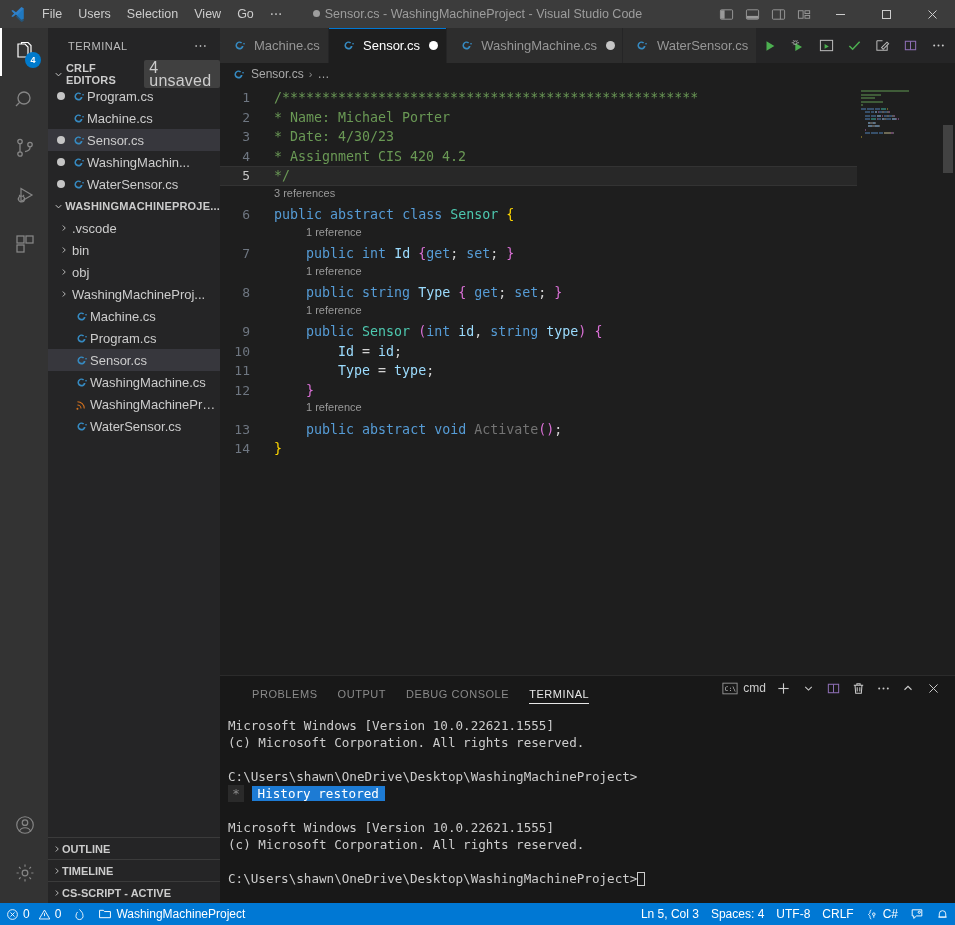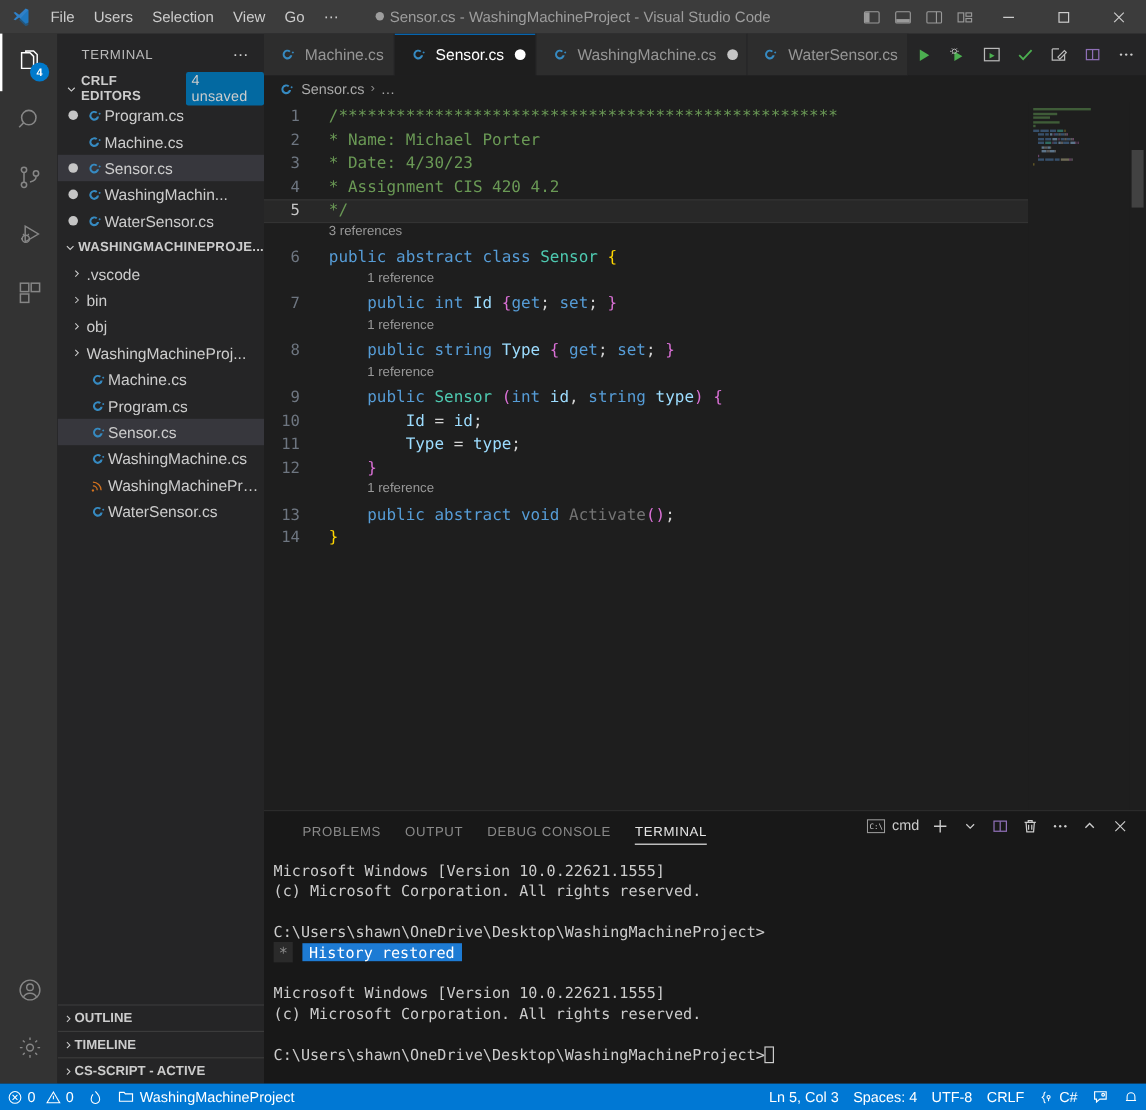--- a/index.html
+++ b/index.html
@@ -66,22 +66,22 @@
     font-size: 11px; letter-spacing: .5px; color: #bbbbbb; flex: none;
   }
   .sidebar-title .more { margin-left: auto; padding: 0 8px; color:#cccccc; font-size:13px; letter-spacing:1px;}
   .section-header {
     height: 22px; display: flex; align-items: center; font-size: 11px;
     font-weight: bold; color: #cccccc; padding-left: 4px; cursor: pointer;
     letter-spacing: .2px;
   }
   .section-header .chev { width: 16px; display:flex; align-items:center; justify-content:center; color:#cccccc; }
   .badge-unsaved {
-    margin-left: 6px; background: #0369a1; color: #cccccc; border-radius: 2px;
-    font-size: 12px; font-weight: normal; padding: 1px 5px; line-height: 13px;
+    margin-left: 6px; background: #404040; color: #cccccc; border-radius: 2px;
+    font-size: 16px; font-weight: normal; padding: 1px 5px; line-height: 13px;
   }
   .tree-row {
     height: 22px; display: flex; align-items: center; font-size: 13px;
     color: #cccccc; white-space: nowrap; overflow: hidden; cursor: pointer;
   }
   .tree-row.selected { background: #37373d; }
   .dot-col { width: 17px; display: flex; align-items:center; justify-content:center; flex:none; }
   .dirty-dot { width: 8px; height: 8px; border-radius: 50%; background: #c5c5c5; }
   .cs-icon { width: 18px; flex: none; display:flex; align-items:center; justify-content:center; }
   .chev-col { width: 16px; flex:none; display:flex; align-items:center; justify-content:center; color:#cccccc;}

